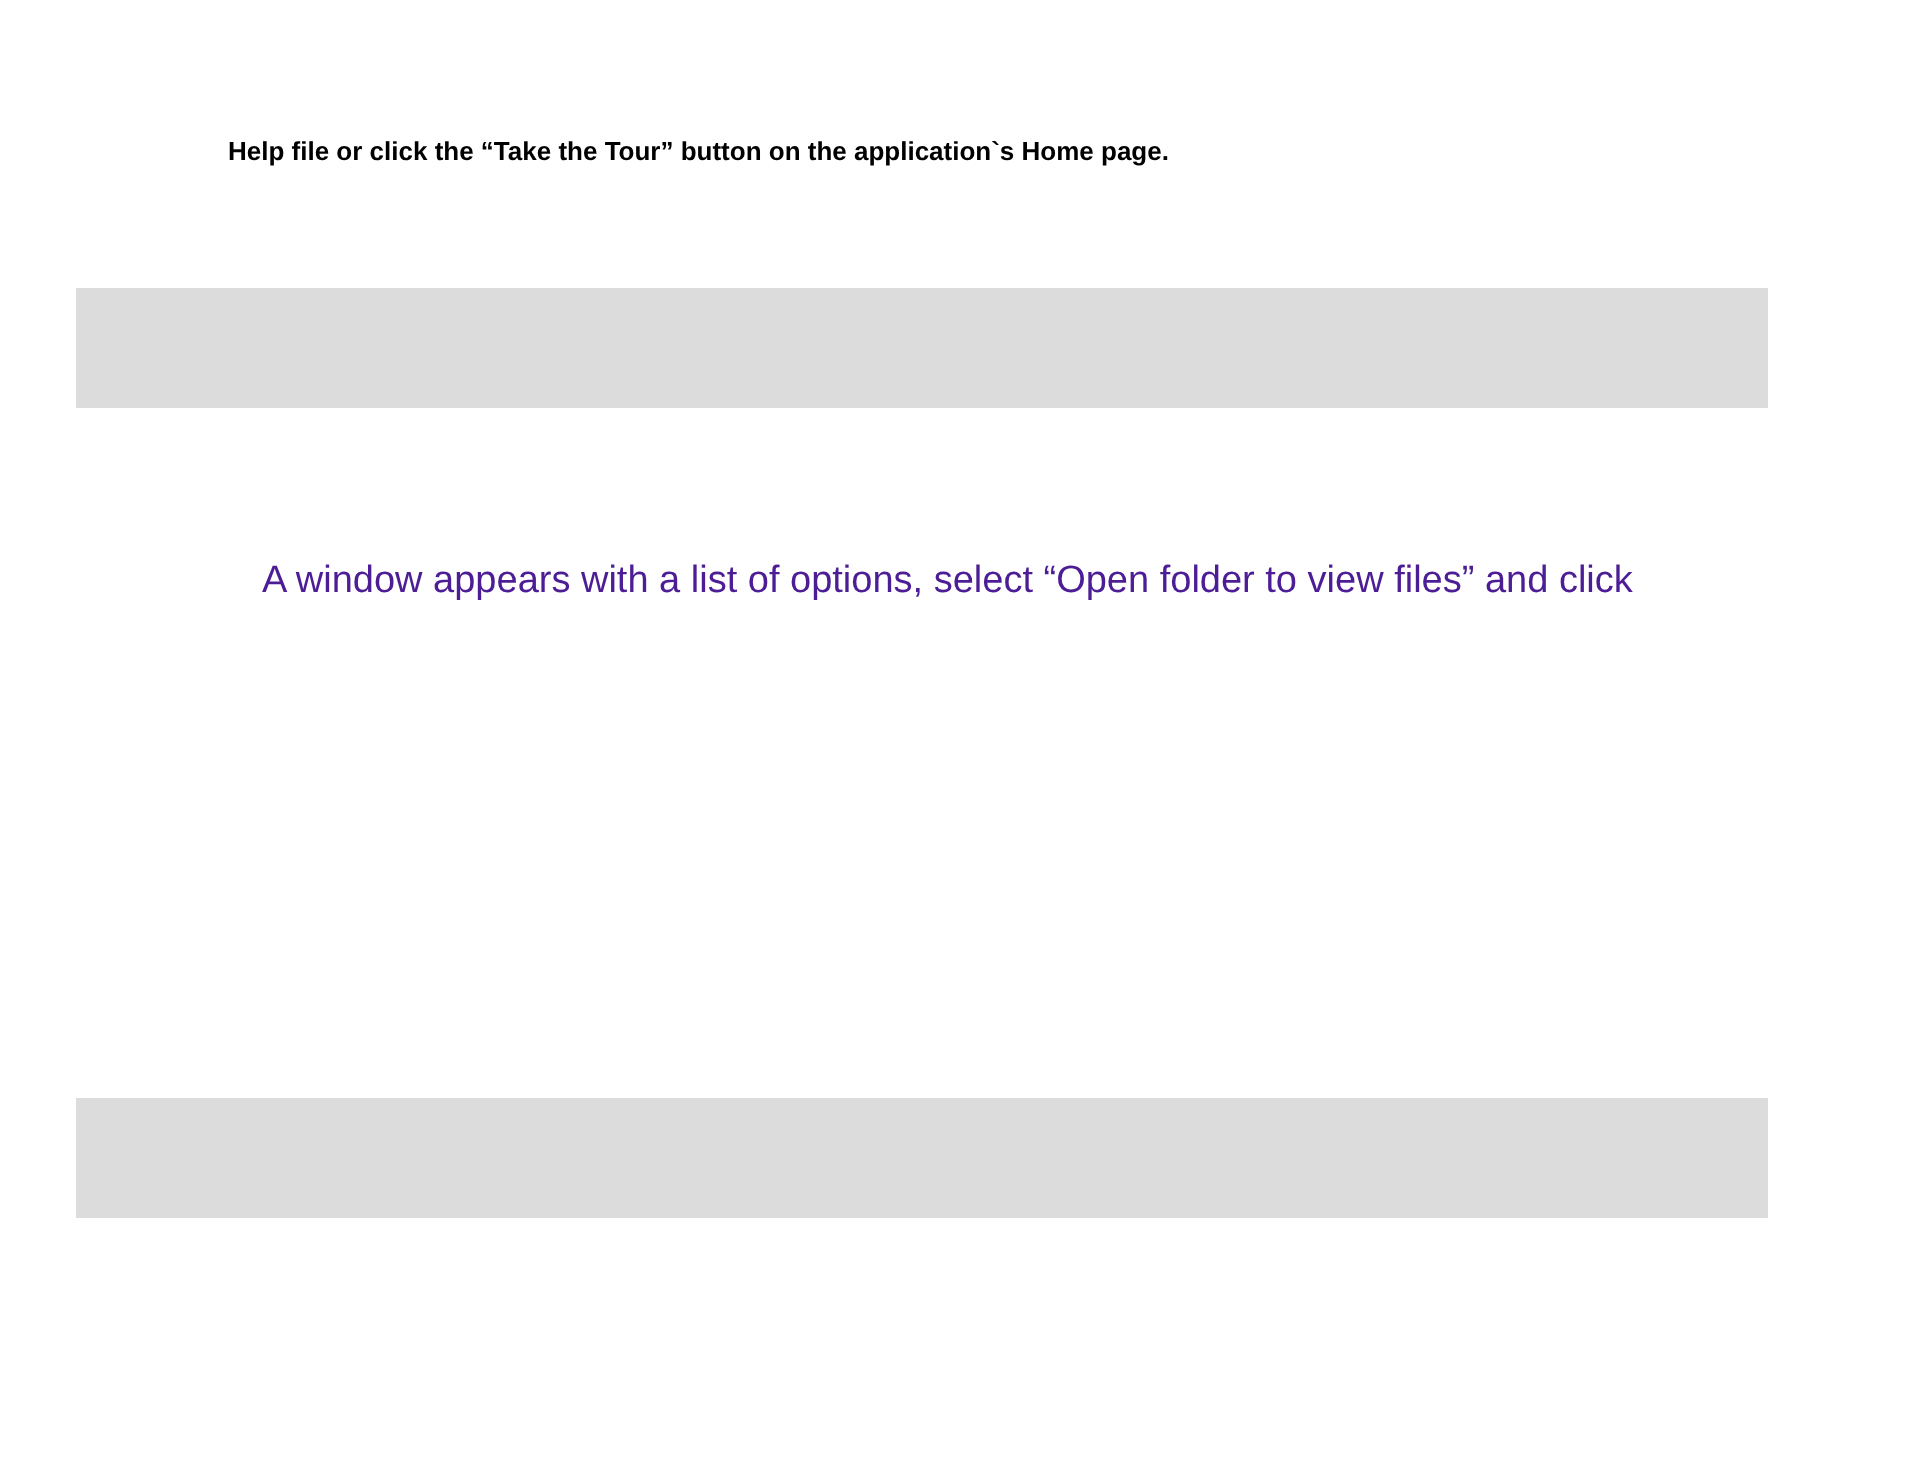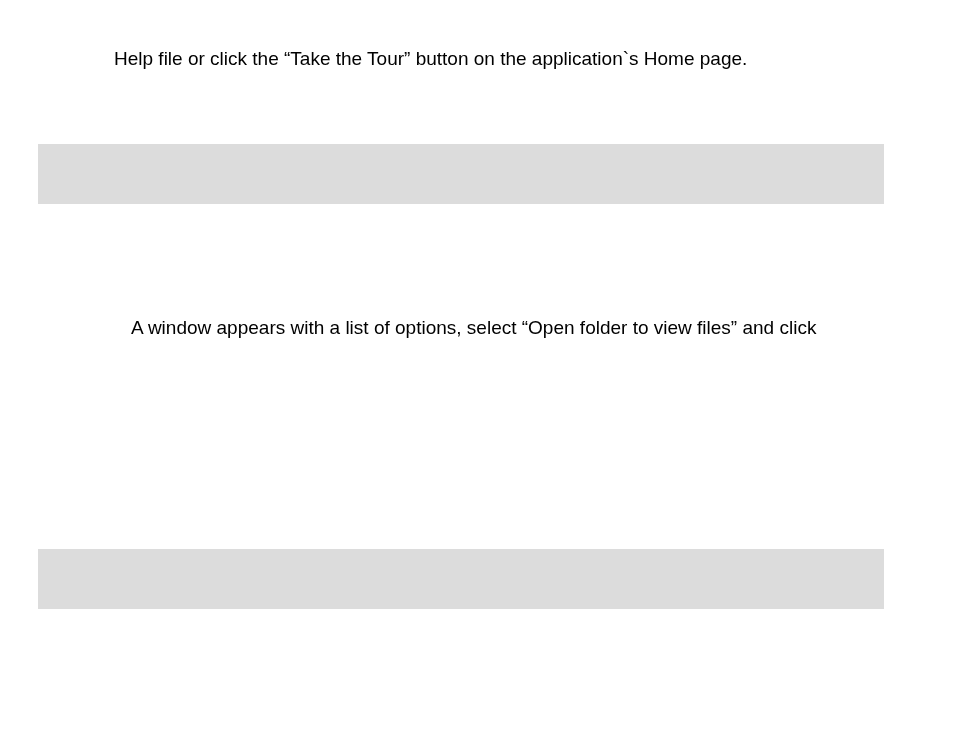--- a/index.html
+++ b/index.html
@@ -9,41 +9,40 @@
     }
     body {
       width: 954px;
       height: 735px;
       background: #ffffff;
       font-family: Arial, Helvetica, sans-serif;
       position: relative;
     }
     .bold-text {
       position: absolute;
-      font-weight: normal;
-      font-size: 19px;
+      font-weight: bold;
+      font-size: 13px;
       color: #000000;
       left: 114px;
-      top: 48px;
+      top: 68px;
     }
     .gray-bar-1 {
       position: absolute;
       left: 38px;
       top: 144px;
       width: 846px;
       height: 60px;
       background: #dcdcdc;
     }
     .body-text {
       position: absolute;
       font-size: 19px;
-      color: #000000;
+      color: #4c1d95;
       left: 131px;
       top: 280px;
-      margin-top: 37px;
     }
     .gray-bar-2 {
       position: absolute;
       left: 38px;
       top: 549px;
       width: 846px;
       height: 60px;
       background: #dcdcdc;
     }
   </style>

